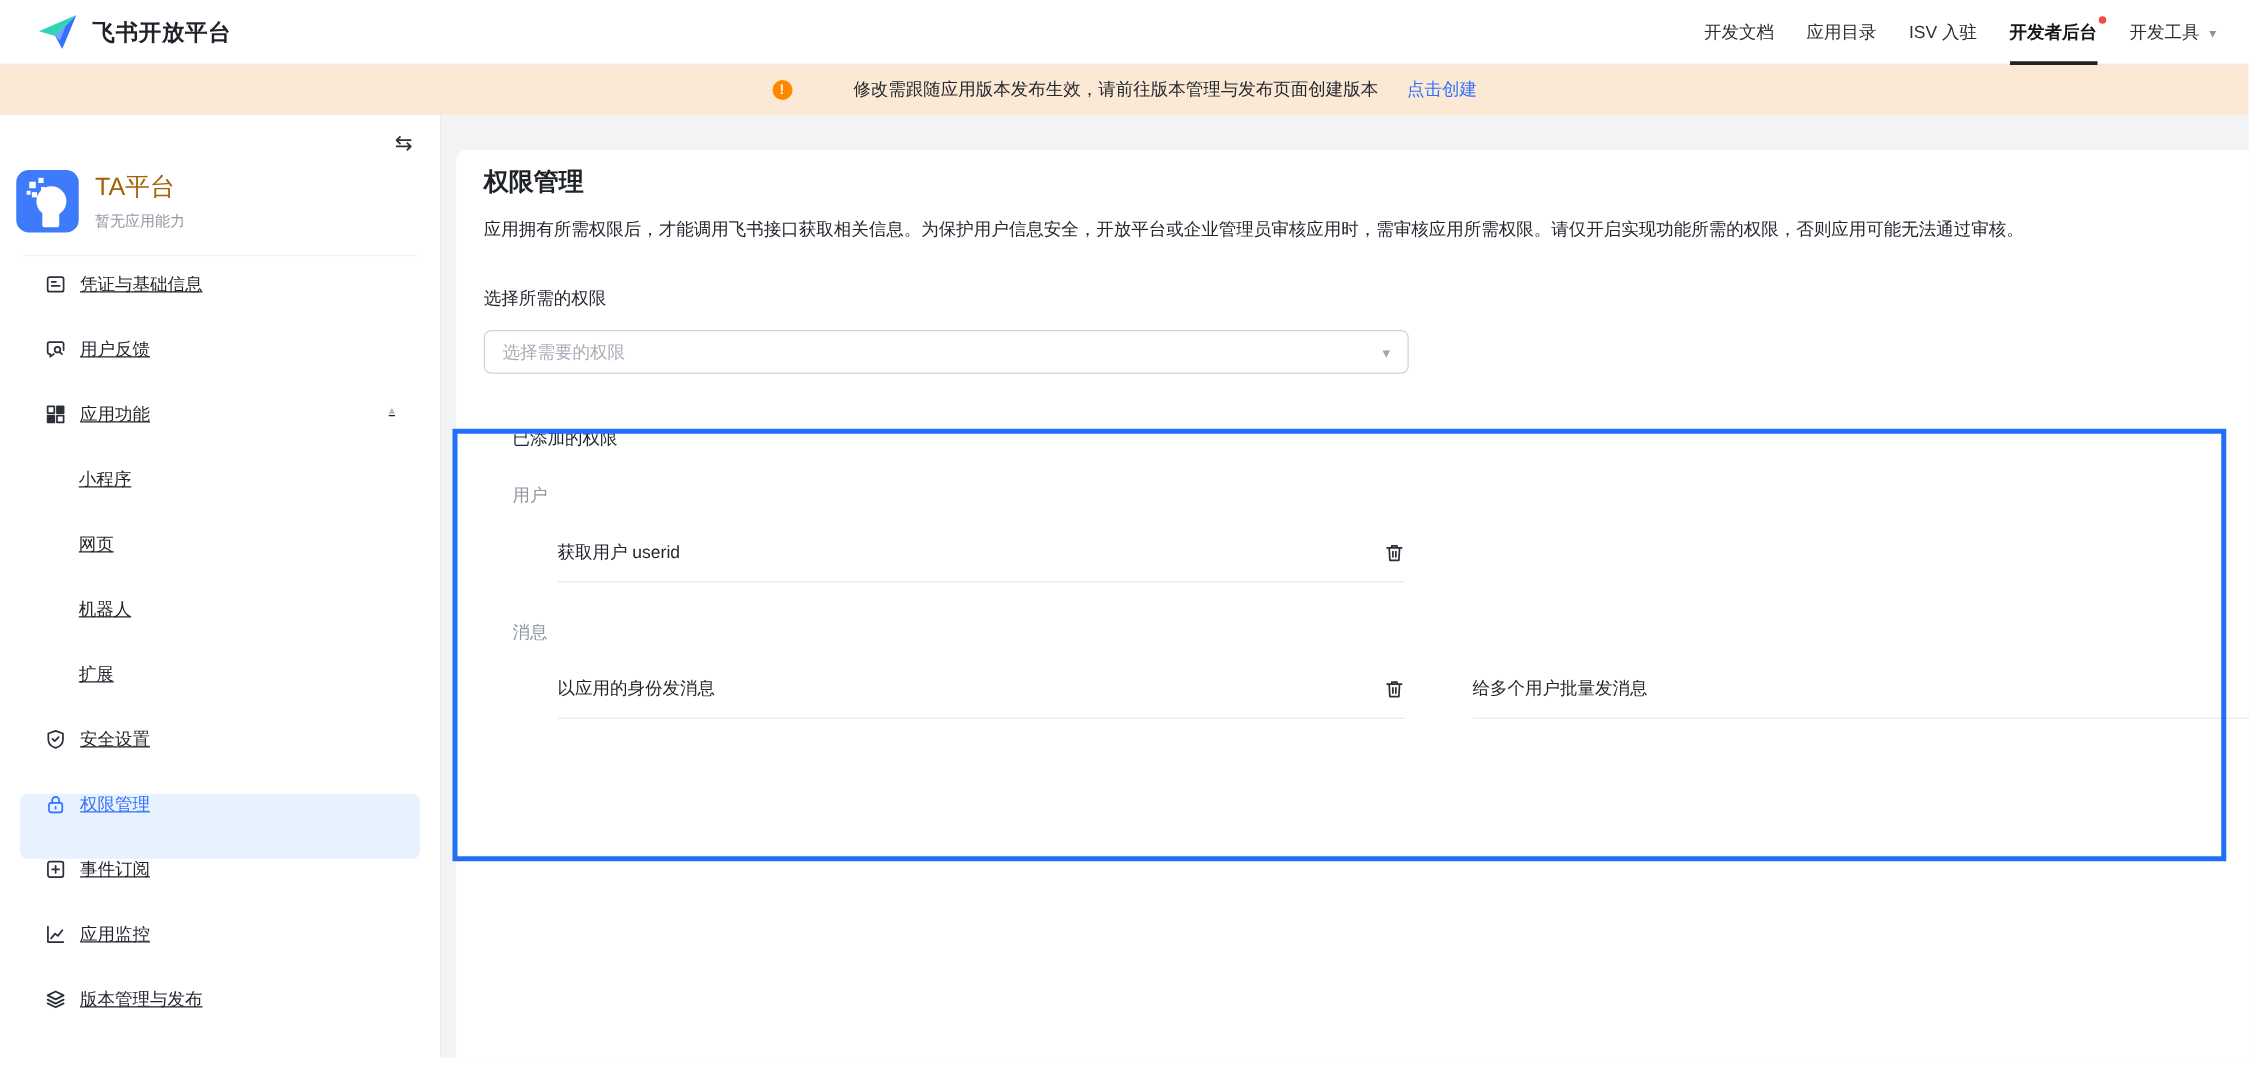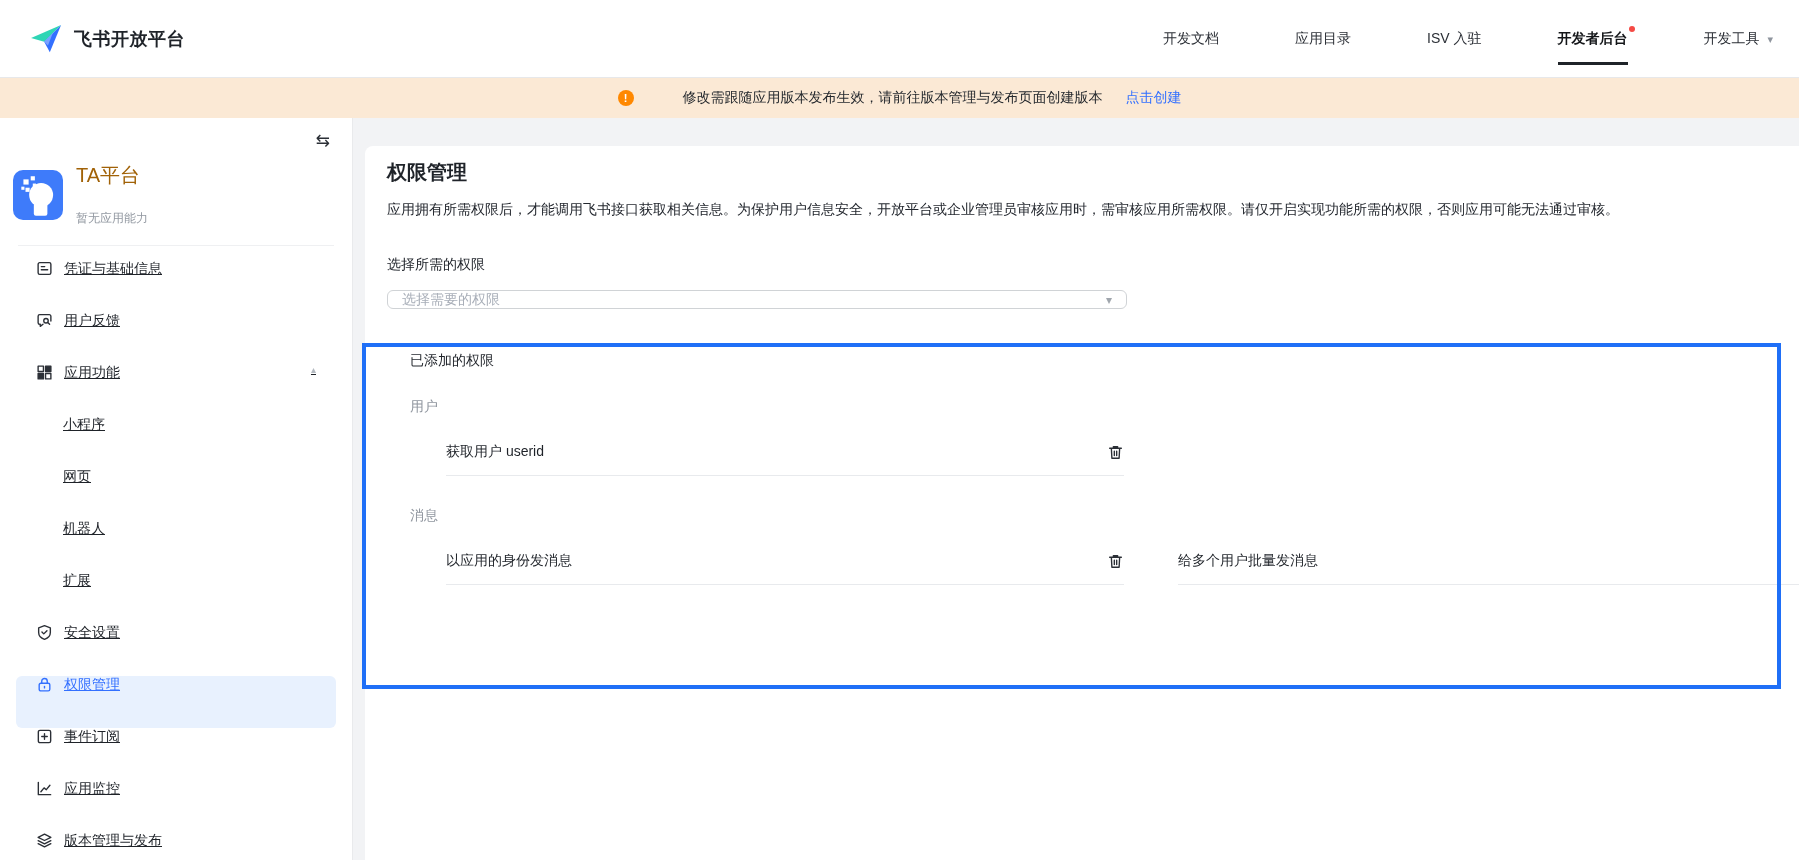--- a/index.html
+++ b/index.html
@@ -1,24 +1,24 @@
 <!DOCTYPE html>
 <html><head>
 <meta charset="utf-8">
 <style>
   * { margin:0; padding:0; box-sizing:border-box; }
   html,body { width:1799px; height:860px; overflow:hidden; background:#fff;
     font-family:"Liberation Sans","DejaVu Sans",sans-serif; color:#1f2329; }
 
   
-  .header { height:78px; display:flex; align-items:center; justify-content:space-between;
+  .header { height:52px; display:flex; align-items:center; justify-content:space-between;
     padding:1px 26px 0 30px; background:#fff; border-bottom:1px solid #e7e8ea; }
   .logo { display:flex; align-items:center; gap:10px; }
   .logo-text { font-size:18px; font-weight:bold; letter-spacing:.5px; }
-  .nav { display:flex; align-items:center; gap:76px; }
+  .nav { display:flex; align-items:center; gap:26px; }
   .nav-item { font-size:14px; color:#2b2f36; position:relative; cursor:pointer; white-space:nowrap; }
   .nav-item.active { font-weight:bold; color:#141619; }
   .nav-item.active .nav-underline { position:absolute; left:0; right:0; bottom:-17px; height:3px; background:#1f2329; }
   .nav-dot { position:absolute; top:-4px; right:-7px; width:6px; height:6px; border-radius:50%; background:#f54a45; }
   .nav-caret { font-size:11px; color:#8f959e; margin-left:4px; }
 
   
   .banner { height:40px; background:#fbe9d5; display:flex; align-items:center; justify-content:center; gap:9px; }
   .warn-badge { width:16px; height:16px; border-radius:50%; background:#ff8800; color:#fff;
     font-size:11px; font-weight:bold; display:flex; align-items:center; justify-content:center; flex:0 0 auto; }
@@ -30,37 +30,37 @@
   .sidebar { width:353px; flex:0 0 353px; background:#fff; border-right:1px solid #e9eaec; padding-top:14px; position:relative; }
   .main { flex:1; background:#f2f3f5; padding:28px 0 0 12px; }
 
   
   .collapse-row { display:flex; justify-content:flex-end; padding-right:22px; height:22px; }
   .swap-icon { font-size:17px; color:#2b2f36; cursor:pointer; line-height:1; }
   .app-row { display:flex; align-items:center; gap:13px; padding:8px 13px 18px 13px; }
   .app-avatar { width:50px; height:50px; border-radius:10px; background:#3e7bfa; flex:0 0 auto;
     display:flex; align-items:center; justify-content:center; overflow:hidden; }
   .app-name { font-size:20px; color:#a16207; }
-  .app-sub { font-size:12px; color:#9298a1; margin-top:21px; }
+  .app-sub { font-size:12px; color:#9298a1; margin-top:6px; }
   .side-divider { height:1px; background:#eff0f2; margin:0 18px; }
   .menu { padding-top:14px; }
   .menu-item { height:52px; display:flex; align-items:flex-start; gap:11px; padding:0 20px 0 20px;
     margin:0 16px; border-radius:6px; font-size:14px; color:#1f2329; cursor:pointer;text-decoration:underline; }
   .menu-item .mi-icon { width:17px; height:17px; color:#2b2f36; flex:0 0 auto; display:flex; }
   .menu-item.child { padding-left:47px; }
   .menu-item.active { background:#e8f1fe; color:#3370ff; }
   .menu-item.active .mi-icon { color:#3370ff; }
   .mi-caret { margin-left:auto; font-size:10px; color:#b4bac1; }
 
   
   .card { background:#fff; border-radius:8px 0 0 0; min-height:726px; padding:12px 0 0 22px; }
   .page-title { font-size:20px; font-weight:bold; color:#1f2329; line-height:28px; }
   .page-desc { font-size:14px; color:#23272e; line-height:20px; margin-top:13px; }
   .select-label { font-size:14px; color:#23272e; margin-top:37px; }
-  .select-box { margin-top:16px; width:740px; height:19px; border:1px solid #d0d3d6; border-radius:6px;
+  .select-box { margin-top:16px; width:740px; height:35px; border:1px solid #d0d3d6; border-radius:6px;
     display:flex; align-items:center; padding:0 14px; background:#fff; cursor:pointer; }
   .select-placeholder { font-size:14px; color:#a8aeb8; }
   .select-caret { margin-left:auto; font-size:12px; color:#a0a6ad; }
 
   .panel { margin-left:23px; margin-top:43px; padding-right:0; }
   .added-title { font-size:14px; color:#1f2329; }
   .group-label { font-size:14px; color:#8f959e; }
   .g1-label { margin-top:28px; }
   .g2-label { margin-top:31px; }
   .perm-grid { display:grid; grid-template-columns:714px 1fr; column-gap:18px; }

